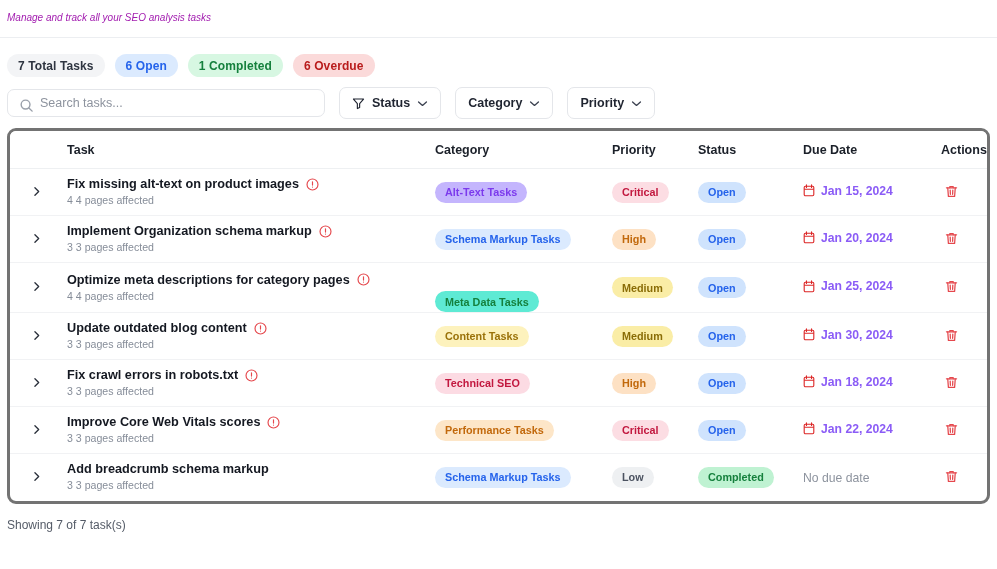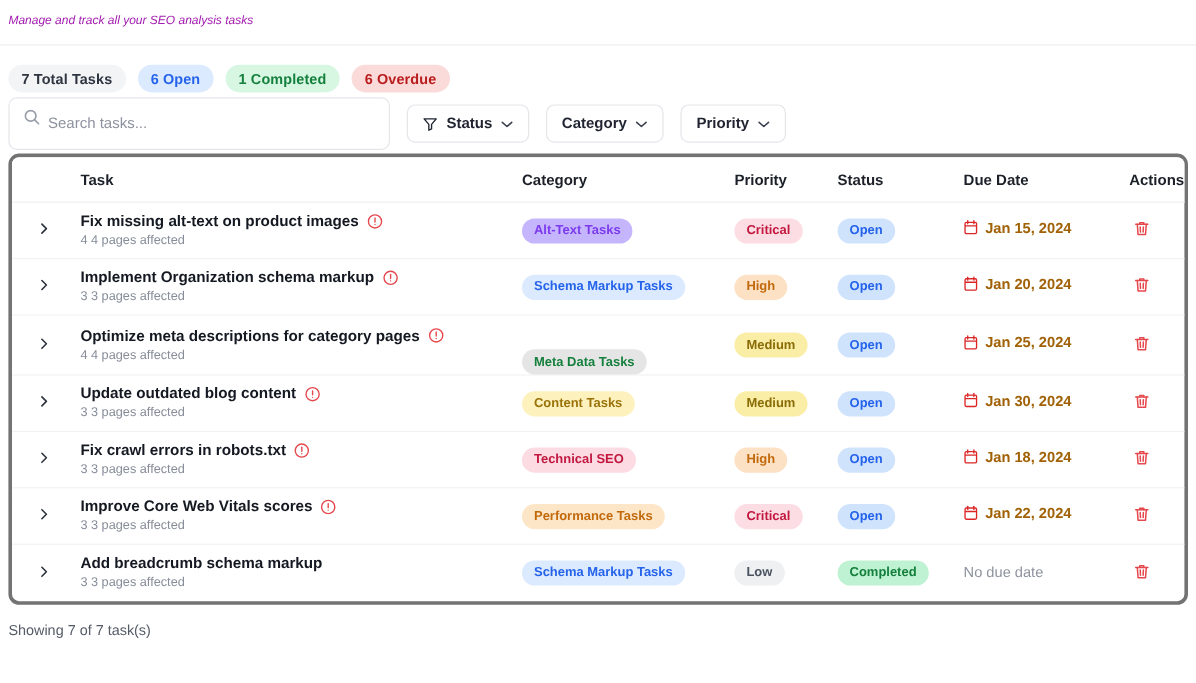--- a/index.html
+++ b/index.html
@@ -53,21 +53,21 @@
   .toolbar {
     display: flex;
     align-items: center;
     gap: 14px;
     padding: 10px 0 0 7px;
     height: 44px;
   }
   .search-box {
     position: relative;
     width: 318px;
-    height: 44px;
+    height: 28px;
     border: 1px solid #e4e6ea;
     border-radius: 7px;
     background: #fff;
     display: flex;
     align-items: center;
     padding-left: 32px;
   }
   .search-box .ico {
     position: absolute; left: 11px; top: 8px;
     width: 15px; height: 15px;
@@ -159,36 +159,36 @@
     height: 21px;
     padding: 0 10px;
     border-radius: 999px;
     font-size: 10.8px;
     font-weight: 600;
     white-space: nowrap;
   }
   
   .cat-alttext     { background:#c4b5fd; color:#7c3aed; }
   .cat-schema      { background:#dbeafe; color:#2563eb; }
-  .cat-metadata    { background:#e5e5e5; color:#15803d;margin-top:28px; }
+  .cat-metadata    { background:#5eead4; color:#15803d;margin-top:28px; }
   .cat-content     { background:#fdf2bd; color:#9a7209; }
   .cat-technical   { background:#fcdbe3; color:#c2183f; }
   .cat-performance { background:#fde6c8; color:#c2690c; }
   
   .pri-critical { background:#fcdde3; color:#c2183f; }
   .pri-high     { background:#fde1c4; color:#c2690c; }
   .pri-medium   { background:#fbeeA8; background:#faeda6; color:#8a6d07; }
   .pri-low      { background:#eef0f2; color:#4b5260; }
   
   .sta-open      { background:#cfe3fd; color:#2563eb; }
   .sta-completed { background:#bff2d2; color:#15803d; }
 
   .due {
     display: inline-flex; align-items: center; gap: 6px;
-    font-size: 12.2px; font-weight: 700; color: #a16207;
+    font-size: 12.2px; font-weight: 700; color: #8b5cf6;
     white-space: nowrap;
   }
   .due-none { font-size: 12.2px; color:#8d939e; font-weight: 400; text-align: right; }
   .cal-icon { width: 12px; height: 13px; flex: none; display:block; }
 
   .trash-btn {
     background: none; border: none; padding: 0; cursor: pointer;
     width: 20px; height: 20px; display:inline-flex; align-items:center; justify-content:center;
   }
 

